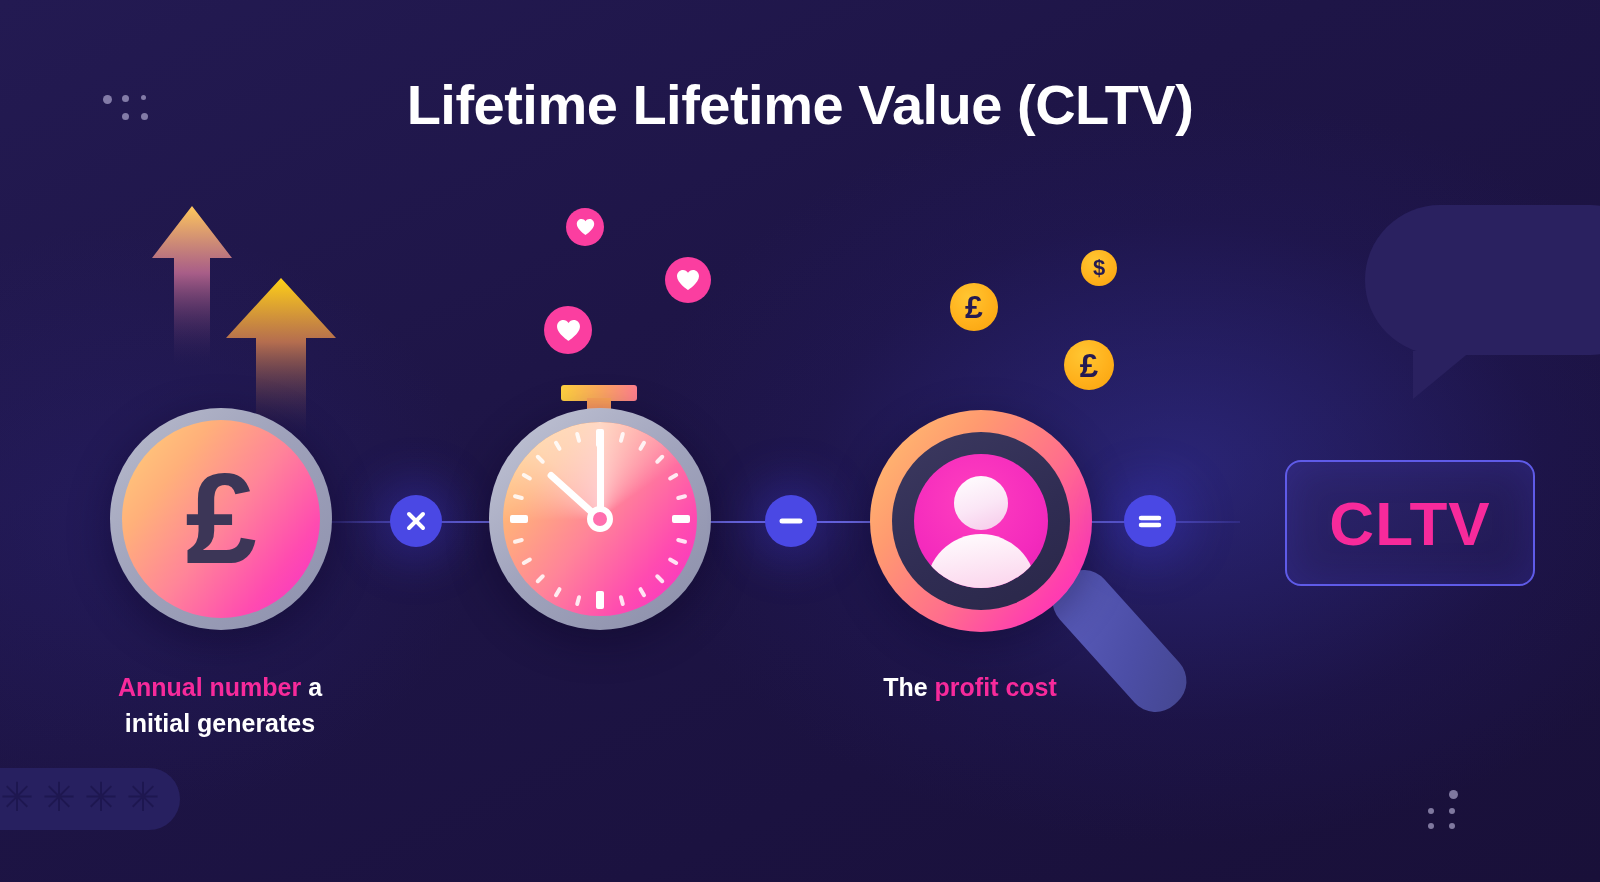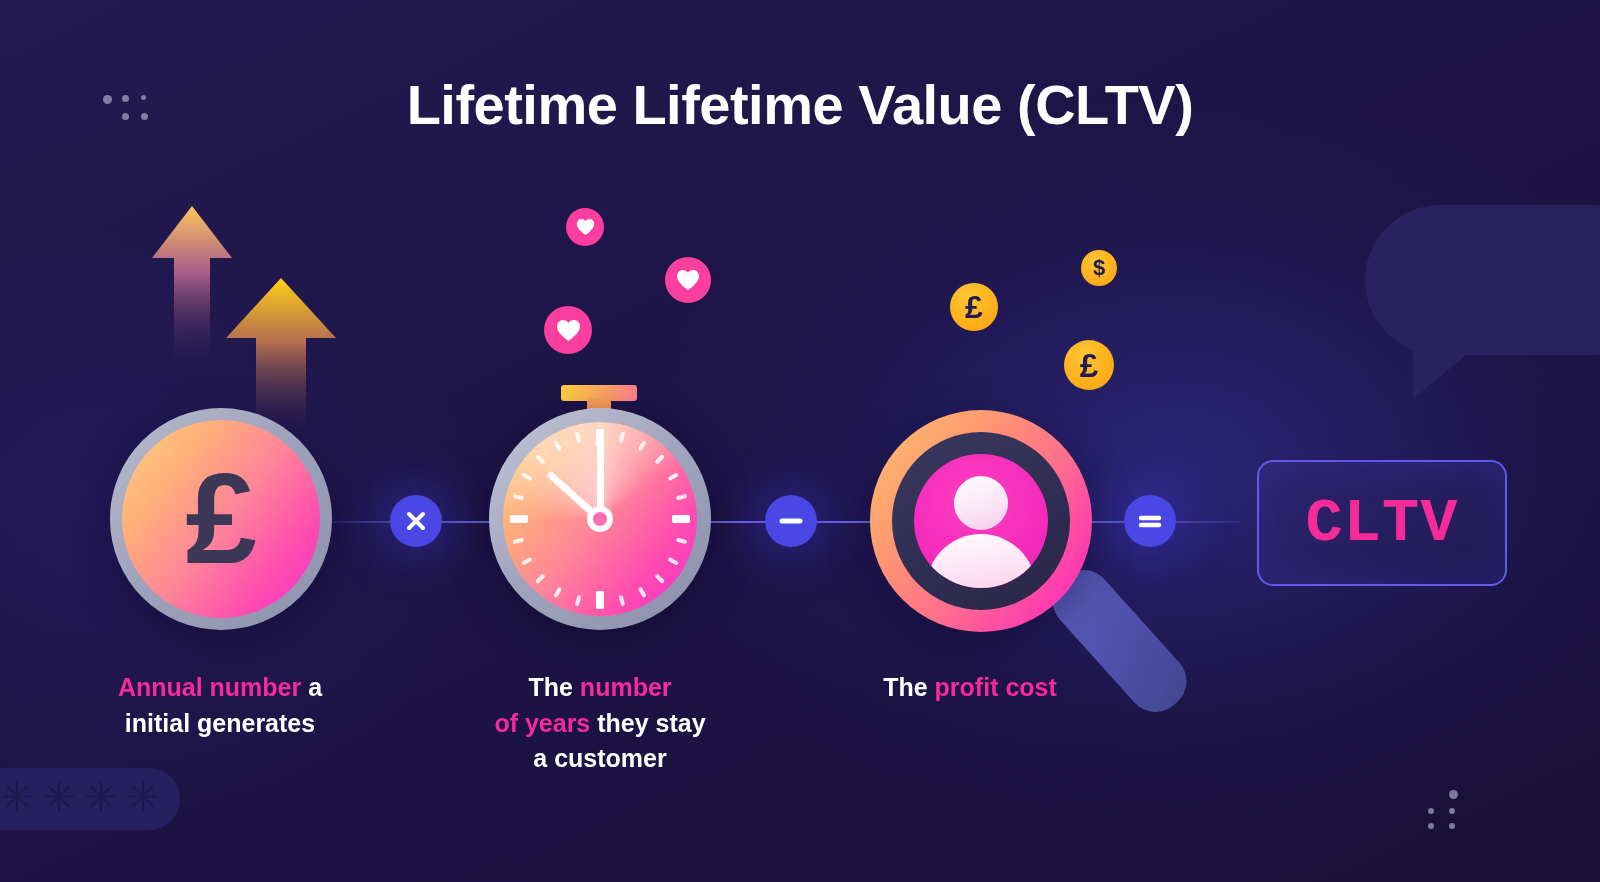--- a/index.html
+++ b/index.html
@@ -284,28 +284,27 @@
     display: flex; align-items: center; justify-content: center;
     line-height: 1;
   }
 
   
   .arrow { position: absolute; }
 
   
   .result {
     position: absolute;
-    left: 1257px; top: 460px;
+    left: 1285px; top: 460px;
     width: 246px; height: 122px;
     border-radius: 16px;
     border: 2px solid #5f5be8;
     background: linear-gradient(150deg, rgba(46,38,110,0.75) 0%, rgba(35,27,88,0.62) 100%);
     display: flex; align-items: center; justify-content: center;
     box-shadow: 0 0 40px rgba(72,66,220,0.22) inset;
-    font-family: Liberation Mono, monospace;
   }
   .result span {
     color: #f72a9b;
     font-size: 62px;
     font-weight: bold;
     letter-spacing: 1px;
   }
 </style>
 </head>
 <body>
@@ -433,29 +432,20 @@
       <div class="tick" style="transform:rotate(285deg)"></div>
       <div class="tick" style="transform:rotate(300deg)"></div>
       <div class="tick" style="transform:rotate(315deg)"></div>
       <div class="tick" style="transform:rotate(330deg)"></div>
       <div class="tick" style="transform:rotate(345deg)"></div>
       <div class="hand hand-hr"></div>
       <div class="hand hand-min"></div>
       <div class="watch-hub"></div>
     </div>
   </div>
-  <div class="caption" style="left:430px; top:670px; width:340px;">
-    <div>
-      <span>The </span><span class="hl">number</span>
-    </div>
-    <div>
-      <span class="hl">of years</span><span> they stay</span>
-    </div>
-    <div>a customer</div>
-  </div>
 
   <div class="op" style="left:765px; top:495px;">
     <svg width="24" height="8" viewBox="0 0 24 8">
       <line x1="3" y1="4" x2="21" y2="4" stroke="#fff" stroke-width="5" stroke-linecap="round"></line>
     </svg>
   </div>
 
   <div class="mag-wrap">
     <div class="mag-handle"></div>
     <div class="mag-outer">

